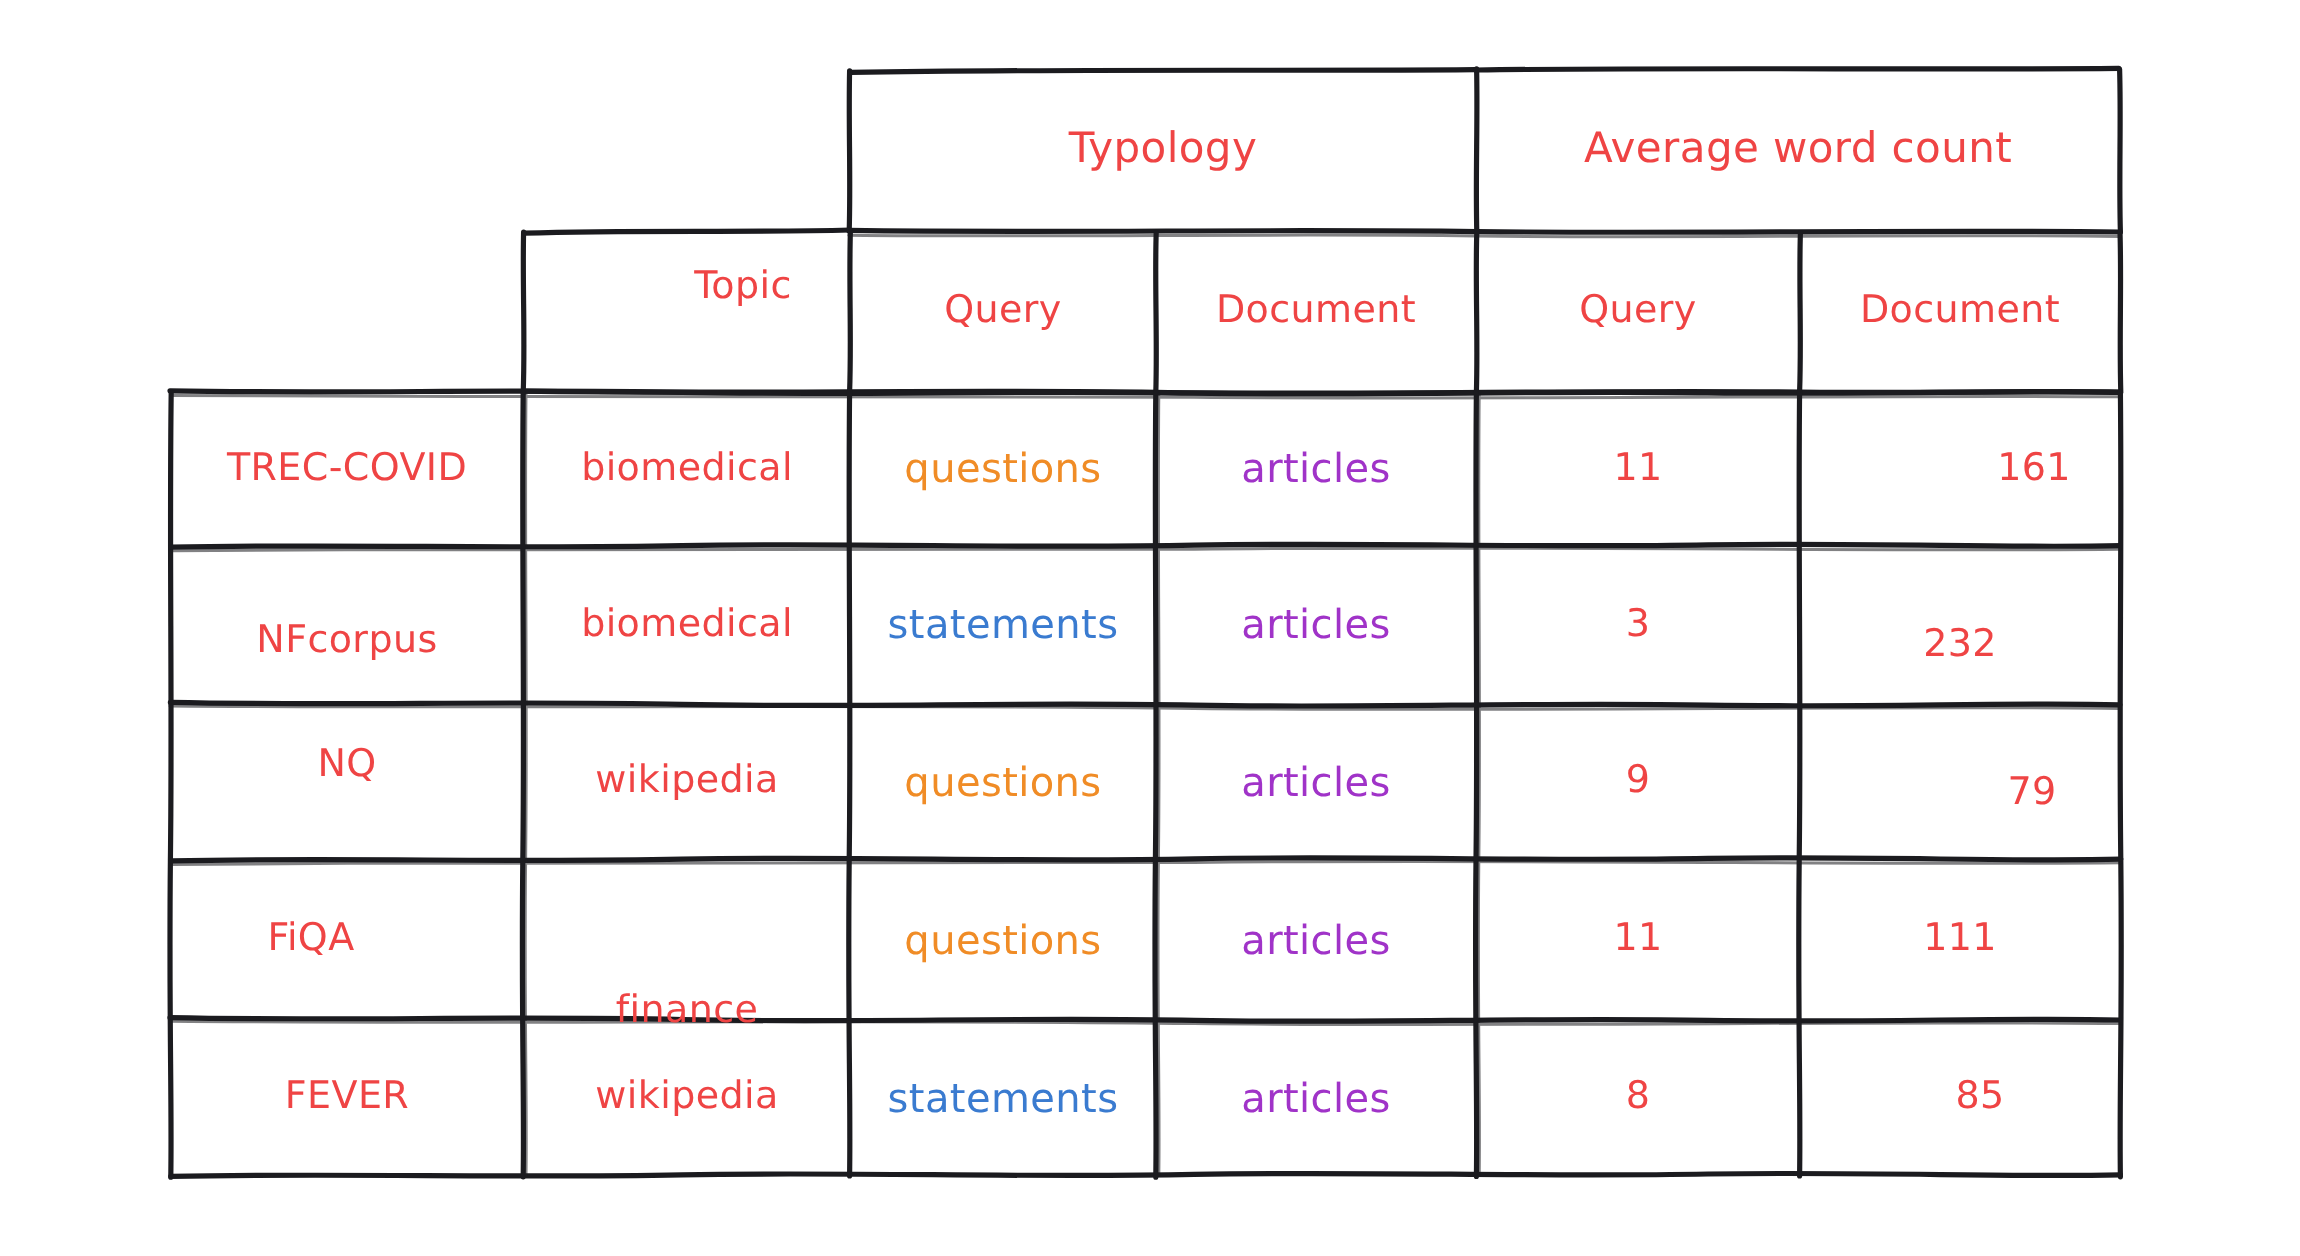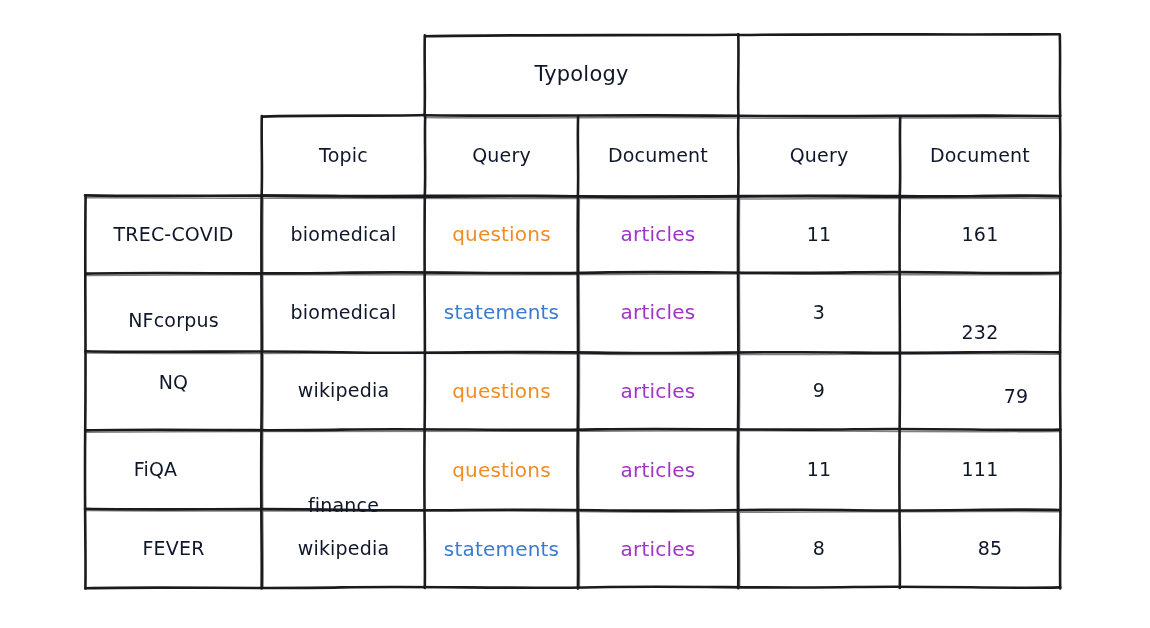--- a/index.html
+++ b/index.html
@@ -6,21 +6,21 @@
   html,body{margin:0;padding:0;}
   body{
     width:1150px;height:628px;background:#ffffff;
     font-family:"DejaVu Sans",sans-serif;overflow:hidden;
   }
   #stage{position:relative;width:1150px;height:628px;}
   #sketch{position:absolute;left:0;top:0;width:1150px;height:628px;}
 
   .cell{
     position:absolute;display:flex;align-items:center;justify-content:center;
-    text-align:center;line-height:1.1;color:#0f172a;
+    text-align:center;line-height:1.1;color:#ef4444;
     font-family:"DejaVu Sans",sans-serif;
     letter-spacing:.2px;
     -webkit-font-smoothing:antialiased;
   }
   .grp{font-size:21px;}
   .hdr{font-size:19px;}
   .rowlab{font-size:19px;}
   .topic{font-size:19px;}
   .typ{font-size:20px;}
   .num{font-size:19px;}
@@ -85,49 +85,50 @@
         <path d="M579.4 197.0 C 578.6 274, 580.2 352, 579.2 430 C 578.4 509, 580.0 548, 579.4 587.4"></path>
         <path d="M739.6 197.2 C 738.8 274, 740.4 352, 739.4 430 C 738.6 509, 740.2 548, 739.6 587.6"></path>
         <path d="M263.0 197.2 C 262.2 274, 263.8 352, 262.8 430 C 262.0 509, 263.6 548, 263.0 587.6"></path>
       </g>
 
     </g>
   </svg>
 
   <div class="cell grp" style="left:425px;top:35px;width:313px;height:80px;">Typology</div>
 
+  <div class="cell grp" style="left:738px;top:35px;width:322px;height:80px;">Average word count</div>
 
   <div class="cell empty" style="left:85px;top:115px;width:177px;height:80px;"></div>
 
-  <div class="cell hdr" style="left:262px;top:115px;width:163px;height:80px;">Topic</div>
+  <div class="cell hdr" style="left:262px;top:103px;width:163px;height:80px;padding-left:28px;">Topic</div>
 
   <div class="cell hdr" style="left:425px;top:115px;width:153px;height:80px;">Query</div>
 
   <div class="cell hdr" style="left:578px;top:115px;width:160px;height:80px;">Document</div>
 
   <div class="cell hdr" style="left:738px;top:115px;width:162px;height:80px;">Query</div>
 
   <div class="cell hdr" style="left:900px;top:115px;width:160px;height:80px;">Document</div>
 
   <div id="rows">
       <div>
         <div class="cell rowlab" style="left: 85px; top: 195px; width: 177px; height: 78px;">TREC-COVID</div>
         <div class="cell topic" style="left: 262px; top: 195px; width: 163px; height: 78px;">biomedical</div>
         <div class="cell typ" style="left: 425px; top: 195px; width: 153px; height: 78px; color: rgb(240, 140, 38);">questions</div>
         <div class="cell typ" style="left: 578px; top: 195px; width: 160px; height: 78px; color: rgb(160, 51, 200);">articles</div>
         <div class="cell num" style="left: 738px; top: 195px; width: 162px; height: 78px;">11</div>
-        <div class="cell num" style="left: 900px; top: 195px; width: 160px; height: 78px;">161</div>
+        <div class="cell num" style="left: 900px; top: 195px; width: 160px; height: 78px; padding-left: 37px;">161</div>
       </div>
       <div>
         <div class="cell rowlab" style="left: 85px; top: 273px; width: 177px; height: 94px;">NFcorpus</div>
         <div class="cell topic" style="left: 262px; top: 273px; width: 163px; height: 78px;">biomedical</div>
         <div class="cell typ" style="left: 425px; top: 273px; width: 153px; height: 78px; color: rgb(58, 123, 208);">statements</div>
         <div class="cell typ" style="left: 578px; top: 273px; width: 160px; height: 78px; color: rgb(160, 51, 200);">articles</div>
         <div class="cell num" style="left: 738px; top: 273px; width: 162px; height: 78px;">3</div>
-        <div class="cell num" style="left: 900px; top: 283px; width: 160px; height: 98px;">232</div>
+        <div class="cell num" style="left: 900px; top: 273px; width: 160px; height: 98px;">232</div>
       </div>
       <div>
         <div class="cell rowlab" style="left: 85px; top: 351px; width: 177px; height: 62px;">NQ</div>
         <div class="cell topic" style="left: 262px; top: 351px; width: 163px; height: 79px;">wikipedia</div>
         <div class="cell typ" style="left: 425px; top: 351px; width: 153px; height: 79px; color: rgb(240, 140, 38);">questions</div>
         <div class="cell typ" style="left: 578px; top: 351px; width: 160px; height: 79px; color: rgb(160, 51, 200);">articles</div>
         <div class="cell num" style="left: 738px; top: 351px; width: 162px; height: 79px;">9</div>
         <div class="cell num" style="left: 936px; top: 351px; width: 160px; height: 91px;">79</div>
       </div>
       <div>

